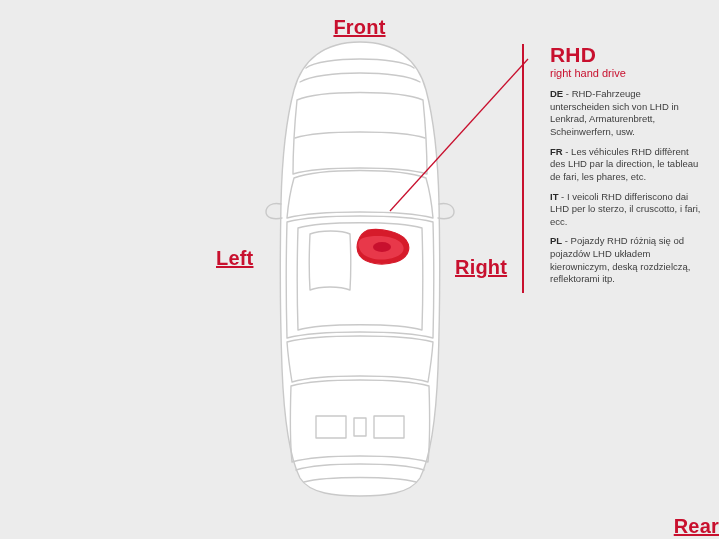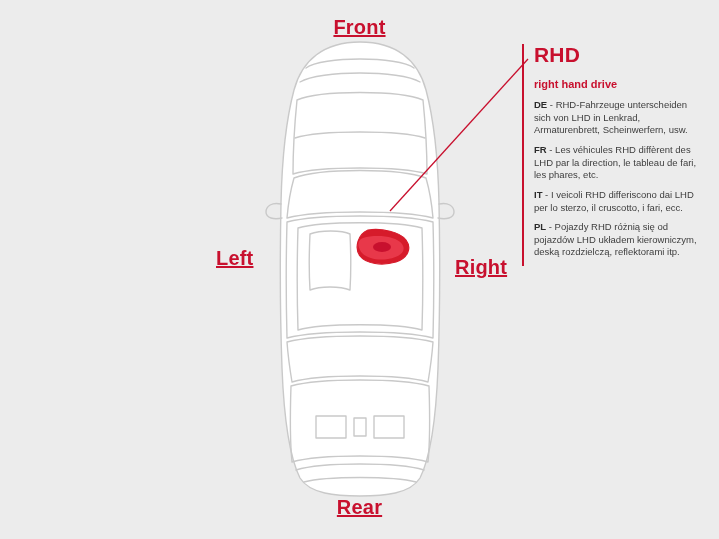--- a/index.html
+++ b/index.html
@@ -23,57 +23,57 @@
   .orient-label {
     position: absolute;
     color: #c8102e;
     font-weight: bold;
     font-size: 20px;
     letter-spacing: 0.2px;
     white-space: nowrap;
     text-decoration: underline;
   }
   #label-front { top: 16px; left: 0; width: 719px; text-align: center; }
-  #label-rear  { top: 496px; left: 0; width: 719px; text-align: center; }
+  #label-rear  { top: 515px; left: 0; width: 719px; text-align: right; }
   #label-left  { top: 247px; left: 216px; }
   #label-right { top: 256px; left: 455px; }
 
   
   #car-wrap {
     position: absolute;
     left: 250px;
     top: 38px;
     width: 220px;
     height: 460px;
   }
   #car-wrap svg { display: block; }
 
   
   #callout {
     position: absolute;
     left: 522px;
     top: 44px;
     width: 180px;
     border-left: 2px solid #c8102e;
-    padding-left: 10px;
+    padding-left: 26px;
     box-sizing: border-box;
   }
   #callout-title {
     color: #c8102e;
     font-weight: bold;
     font-size: 21px;
     line-height: 1.05;
     letter-spacing: 0.2px;
   }
   #callout-subtitle {
     color: #c8102e;
-    font-weight: bold;
+    font-weight: normal;
     font-size: 11px;
     line-height: 1.2;
-    margin-top: 12px;
+    margin-top: 1px;
     margin-bottom: 8px;
   }
   .desc {
     font-size: 9.5px;
     line-height: 1.33;
     color: #3d3d3d;
     margin-bottom: 7px;
   }
   .desc .lang {
     font-weight: bold;

